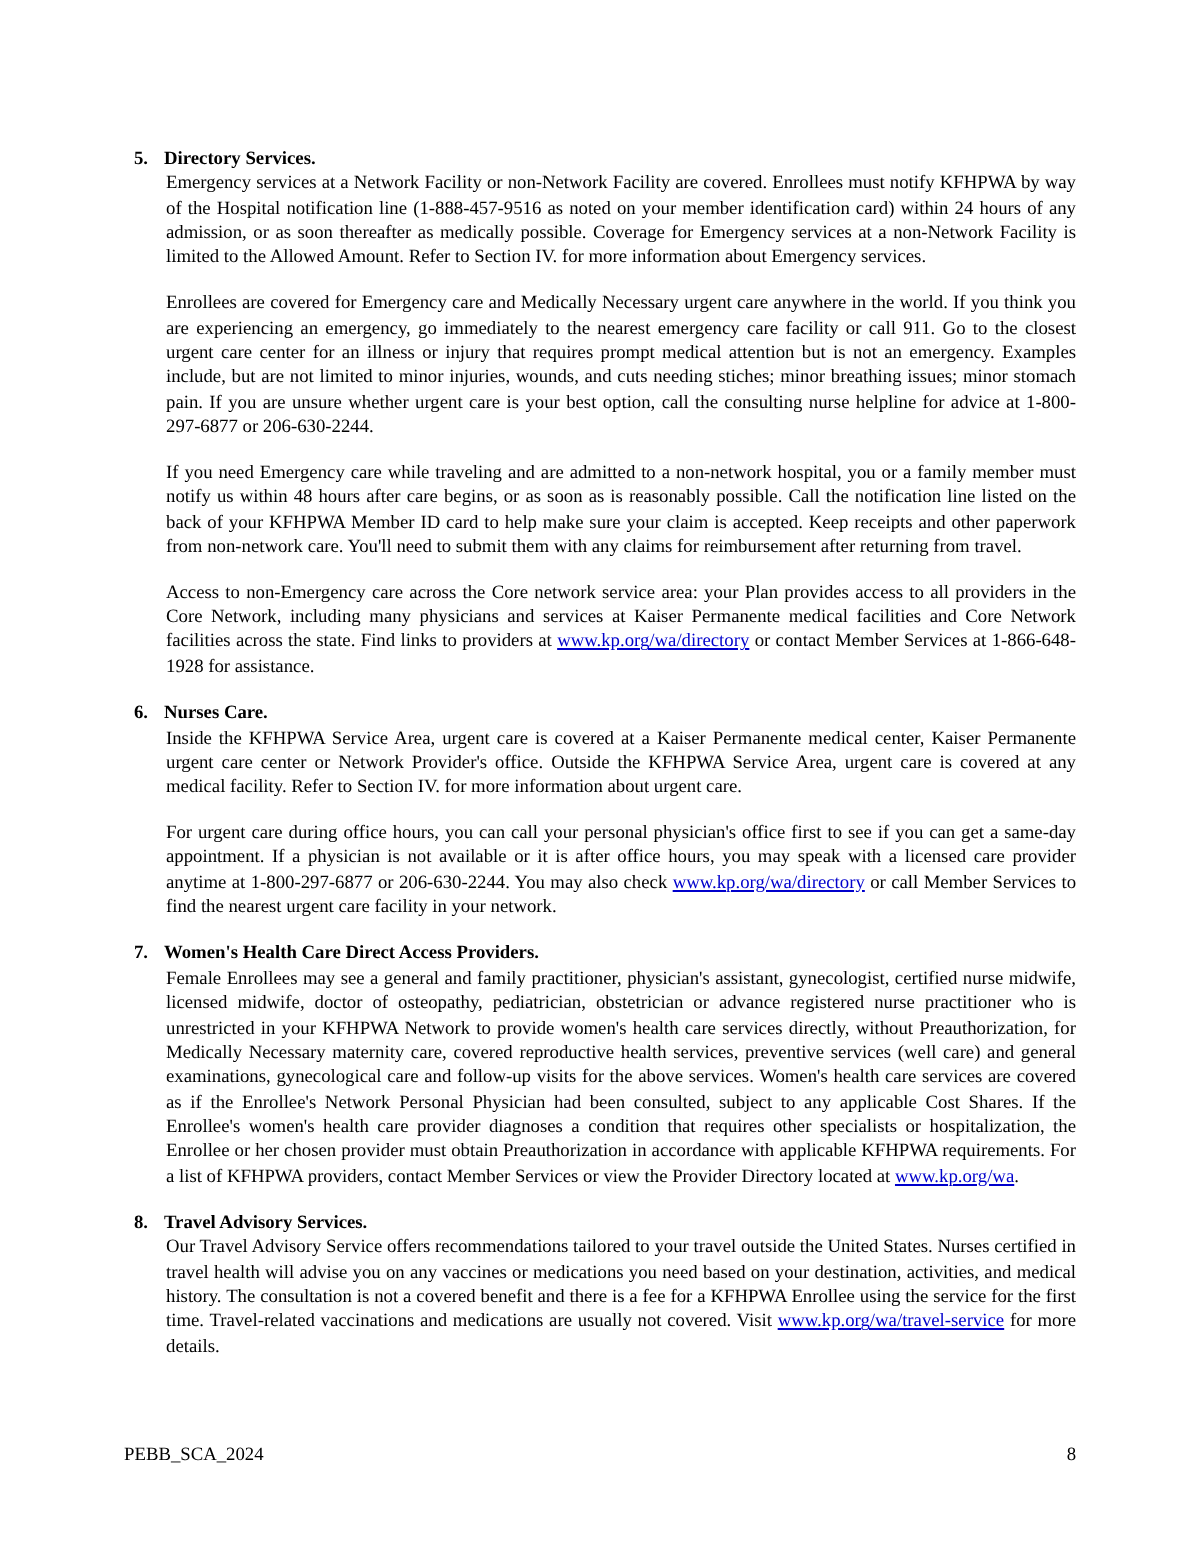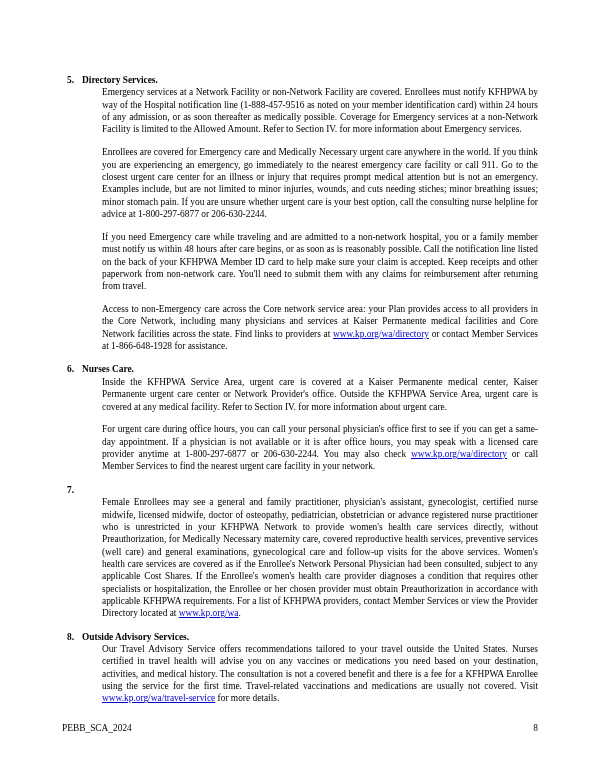--- a/index.html
+++ b/index.html
@@ -39,21 +39,21 @@
     width: 20px;
     flex: 0 0 20px;
     text-align: right;
     padding-right: 8px;
     box-sizing: border-box;
   }
   .sec-title {
     font-weight: bold;
   }
   .body-block {
-    margin-left: 40px;
+    margin-left: 21px;
     font-size: 9.4px;
     line-height: 12.35px;
     text-align: justify;
   }
   .body-block p {
     margin: 0 0 10.5px 0;
   }
   .body-block p:last-child {
     margin-bottom: 0;
   }
@@ -98,29 +98,30 @@
             <span class="sec-title">Nurses Care.</span>
           </div>
           <div class="body-block">
             <p><span>Inside the KFHPWA Service Area, urgent care is covered at a Kaiser Permanente medical center, Kaiser Permanente urgent care center or Network Provider's office. Outside the KFHPWA Service Area, urgent care is covered at any medical facility. Refer to Section IV. for more information about urgent care.</span></p>
             <p><span>For urgent care during office hours, you can call your personal physician's office first to see if you can get a same-day appointment. If a physician is not available or it is after office hours, you may speak with a licensed care provider anytime at 1-800-297-6877 or 206-630-2244. You may also check </span><a class="doclink" href="#">www.kp.org/wa/directory</a><span> or call Member Services to find the nearest urgent care facility in your network.</span></p>
           </div>
         </div>
         <div class="section">
           <div class="sec-head">
             <span class="sec-num">7.</span>
+            <span class="sec-title">Women's Health Care Direct Access Providers.</span>
           </div>
           <div class="body-block">
             <p><span>Female Enrollees may see a general and family practitioner, physician's assistant, gynecologist, certified nurse midwife, licensed midwife, doctor of osteopathy, pediatrician, obstetrician or advance registered nurse practitioner who is unrestricted in your KFHPWA Network to provide women's health care services directly, without Preauthorization, for Medically Necessary maternity care, covered reproductive health services, preventive services (well care) and general examinations, gynecological care and follow-up visits for the above services. Women's health care services are covered as if the Enrollee's Network Personal Physician had been consulted, subject to any applicable Cost Shares. If the Enrollee's women's health care provider diagnoses a condition that requires other specialists or hospitalization, the Enrollee or her chosen provider must obtain Preauthorization in accordance with applicable KFHPWA requirements. For a list of KFHPWA providers, contact Member Services or view the Provider Directory located at </span><a class="doclink" href="#">www.kp.org/wa</a><span>.</span></p>
           </div>
         </div>
         <div class="section">
           <div class="sec-head">
             <span class="sec-num">8.</span>
-            <span class="sec-title">Outside Advisory Services.</span>
+            <span class="sec-title">Travel Advisory Services.</span>
           </div>
           <div class="body-block">
             <p><span>Our Travel Advisory Service offers recommendations tailored to your travel outside the United States. Nurses certified in travel health will advise you on any vaccines or medications you need based on your destination, activities, and medical history. The consultation is not a covered benefit and there is a fee for a KFHPWA Enrollee using the service for the first time.  Travel-related vaccinations and medications are usually not covered.  Visit </span><a class="doclink" href="#">www.kp.org/wa/travel-service</a><span> for more details.</span></p>
           </div>
         </div>
       </div>
   </div>
   <div class="footer">
     <span class="footer-left">PEBB_SCA_2024</span>
     <span class="footer-right">8</span>

